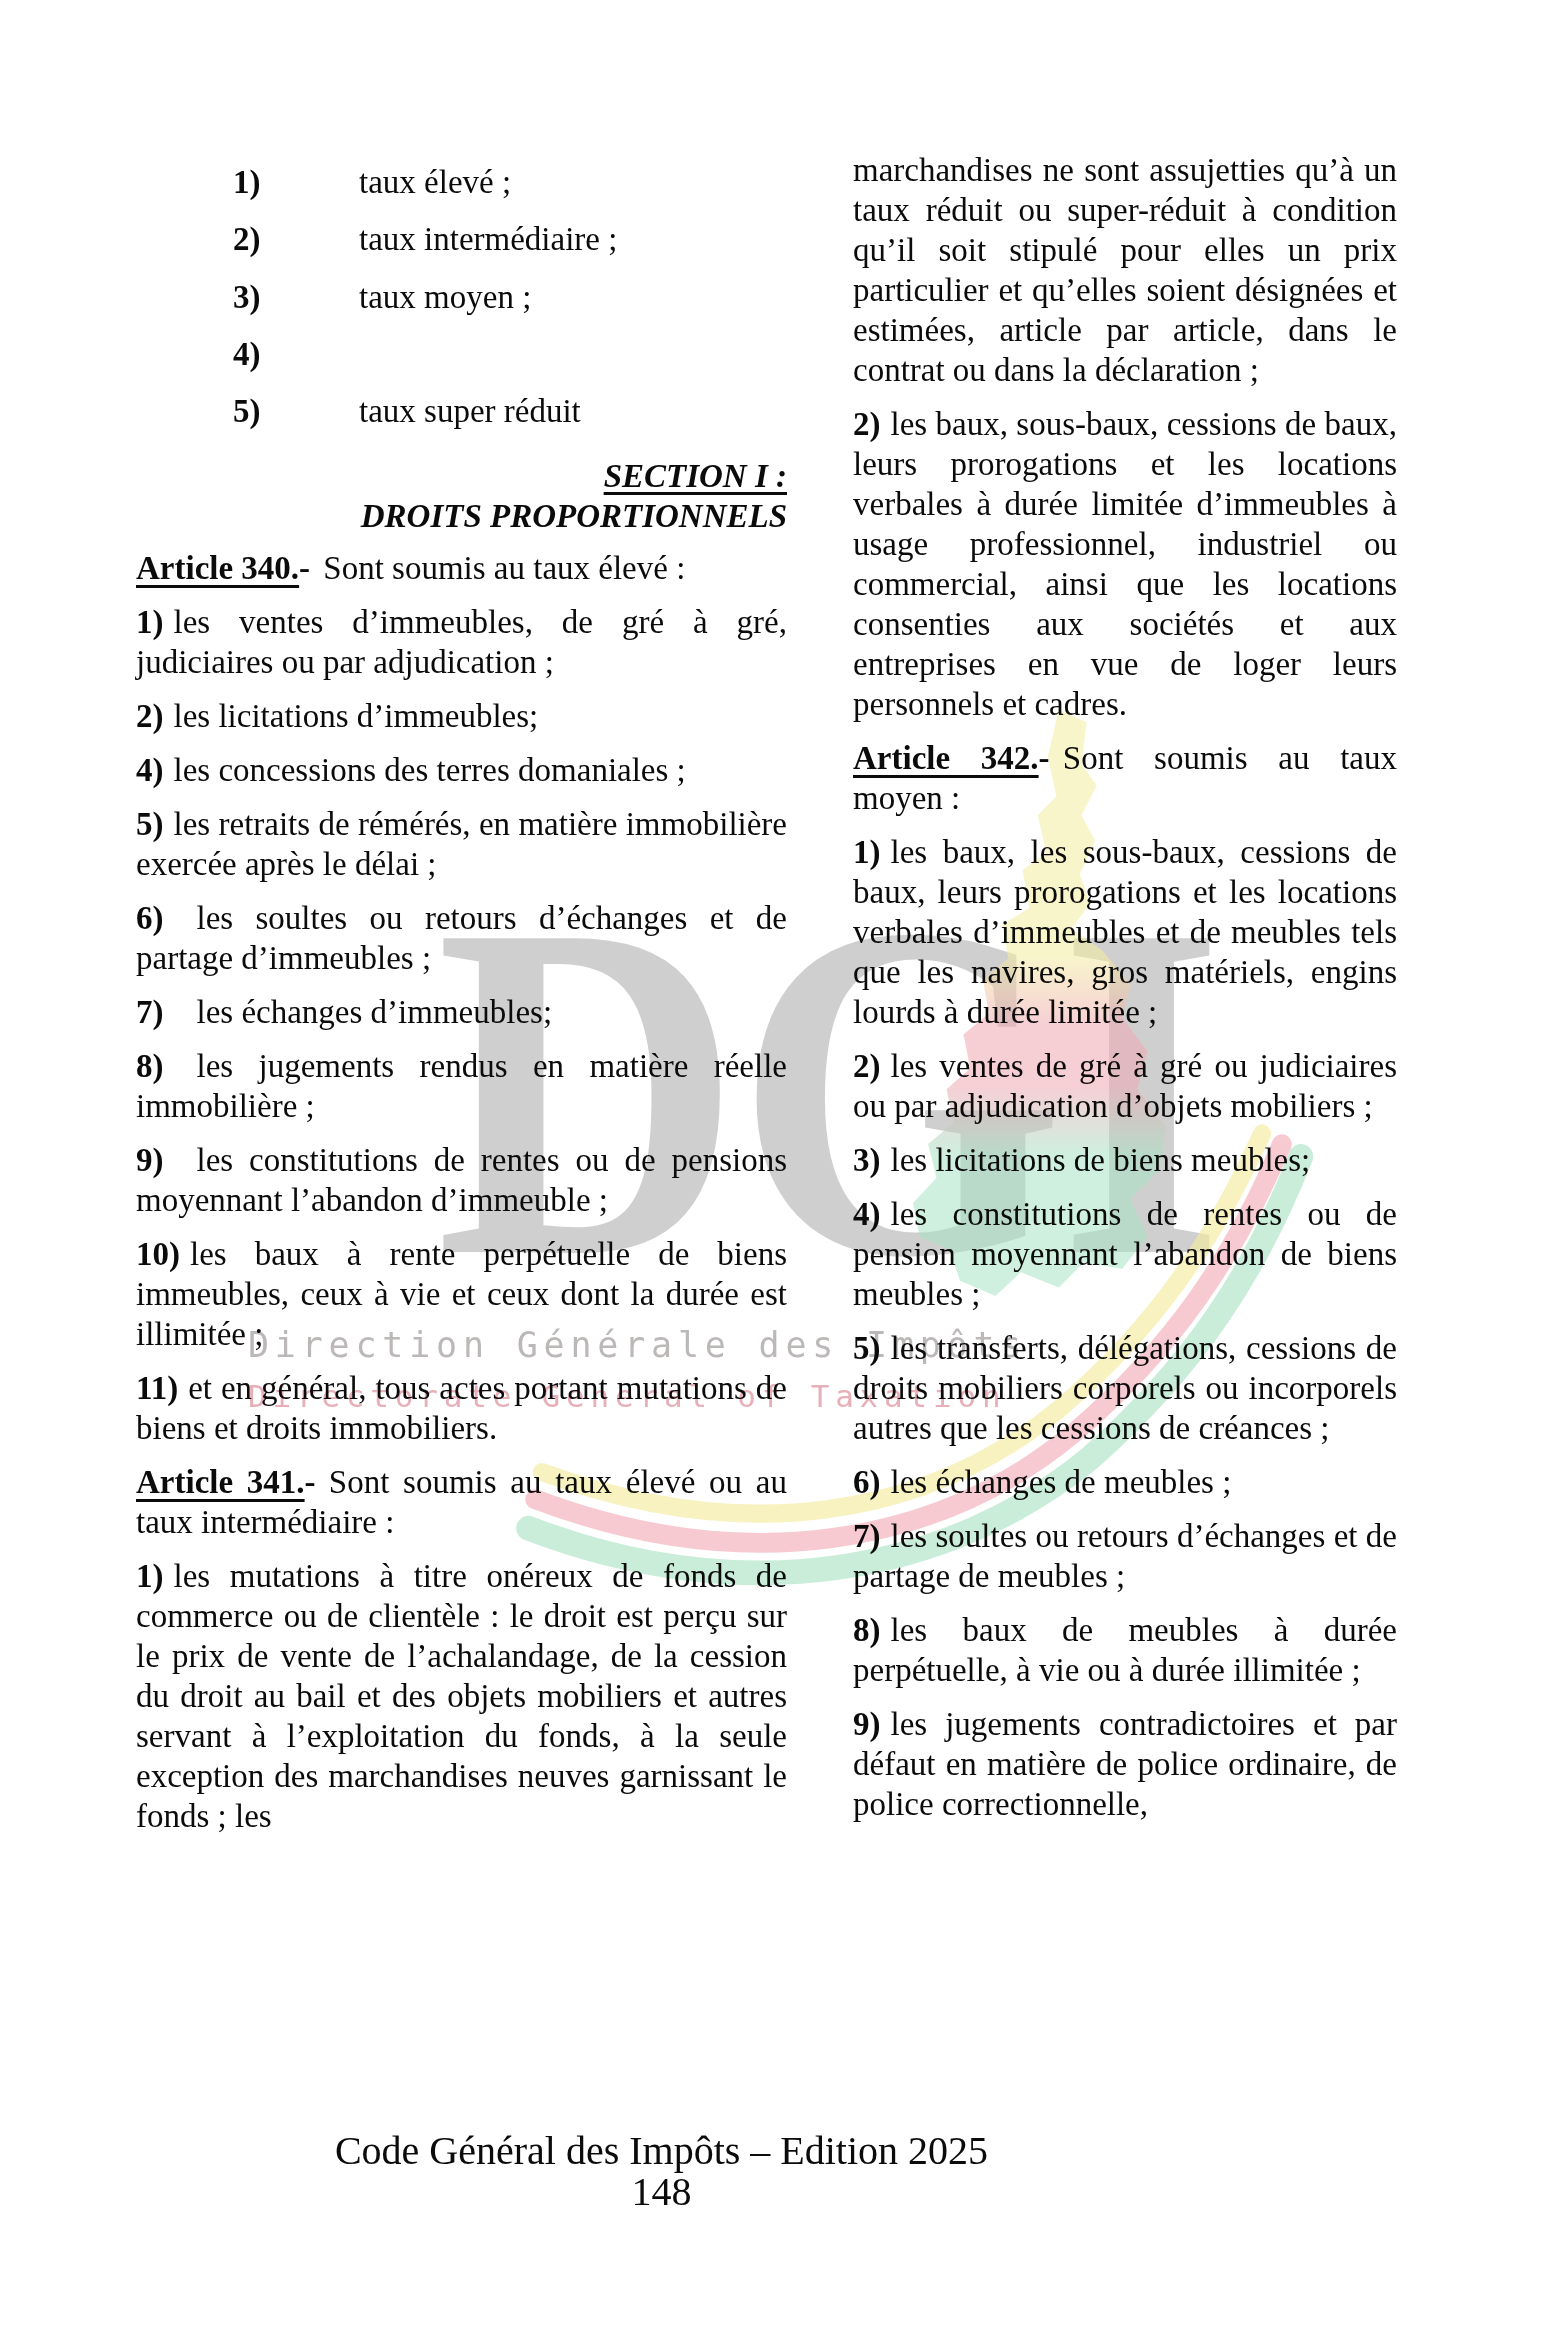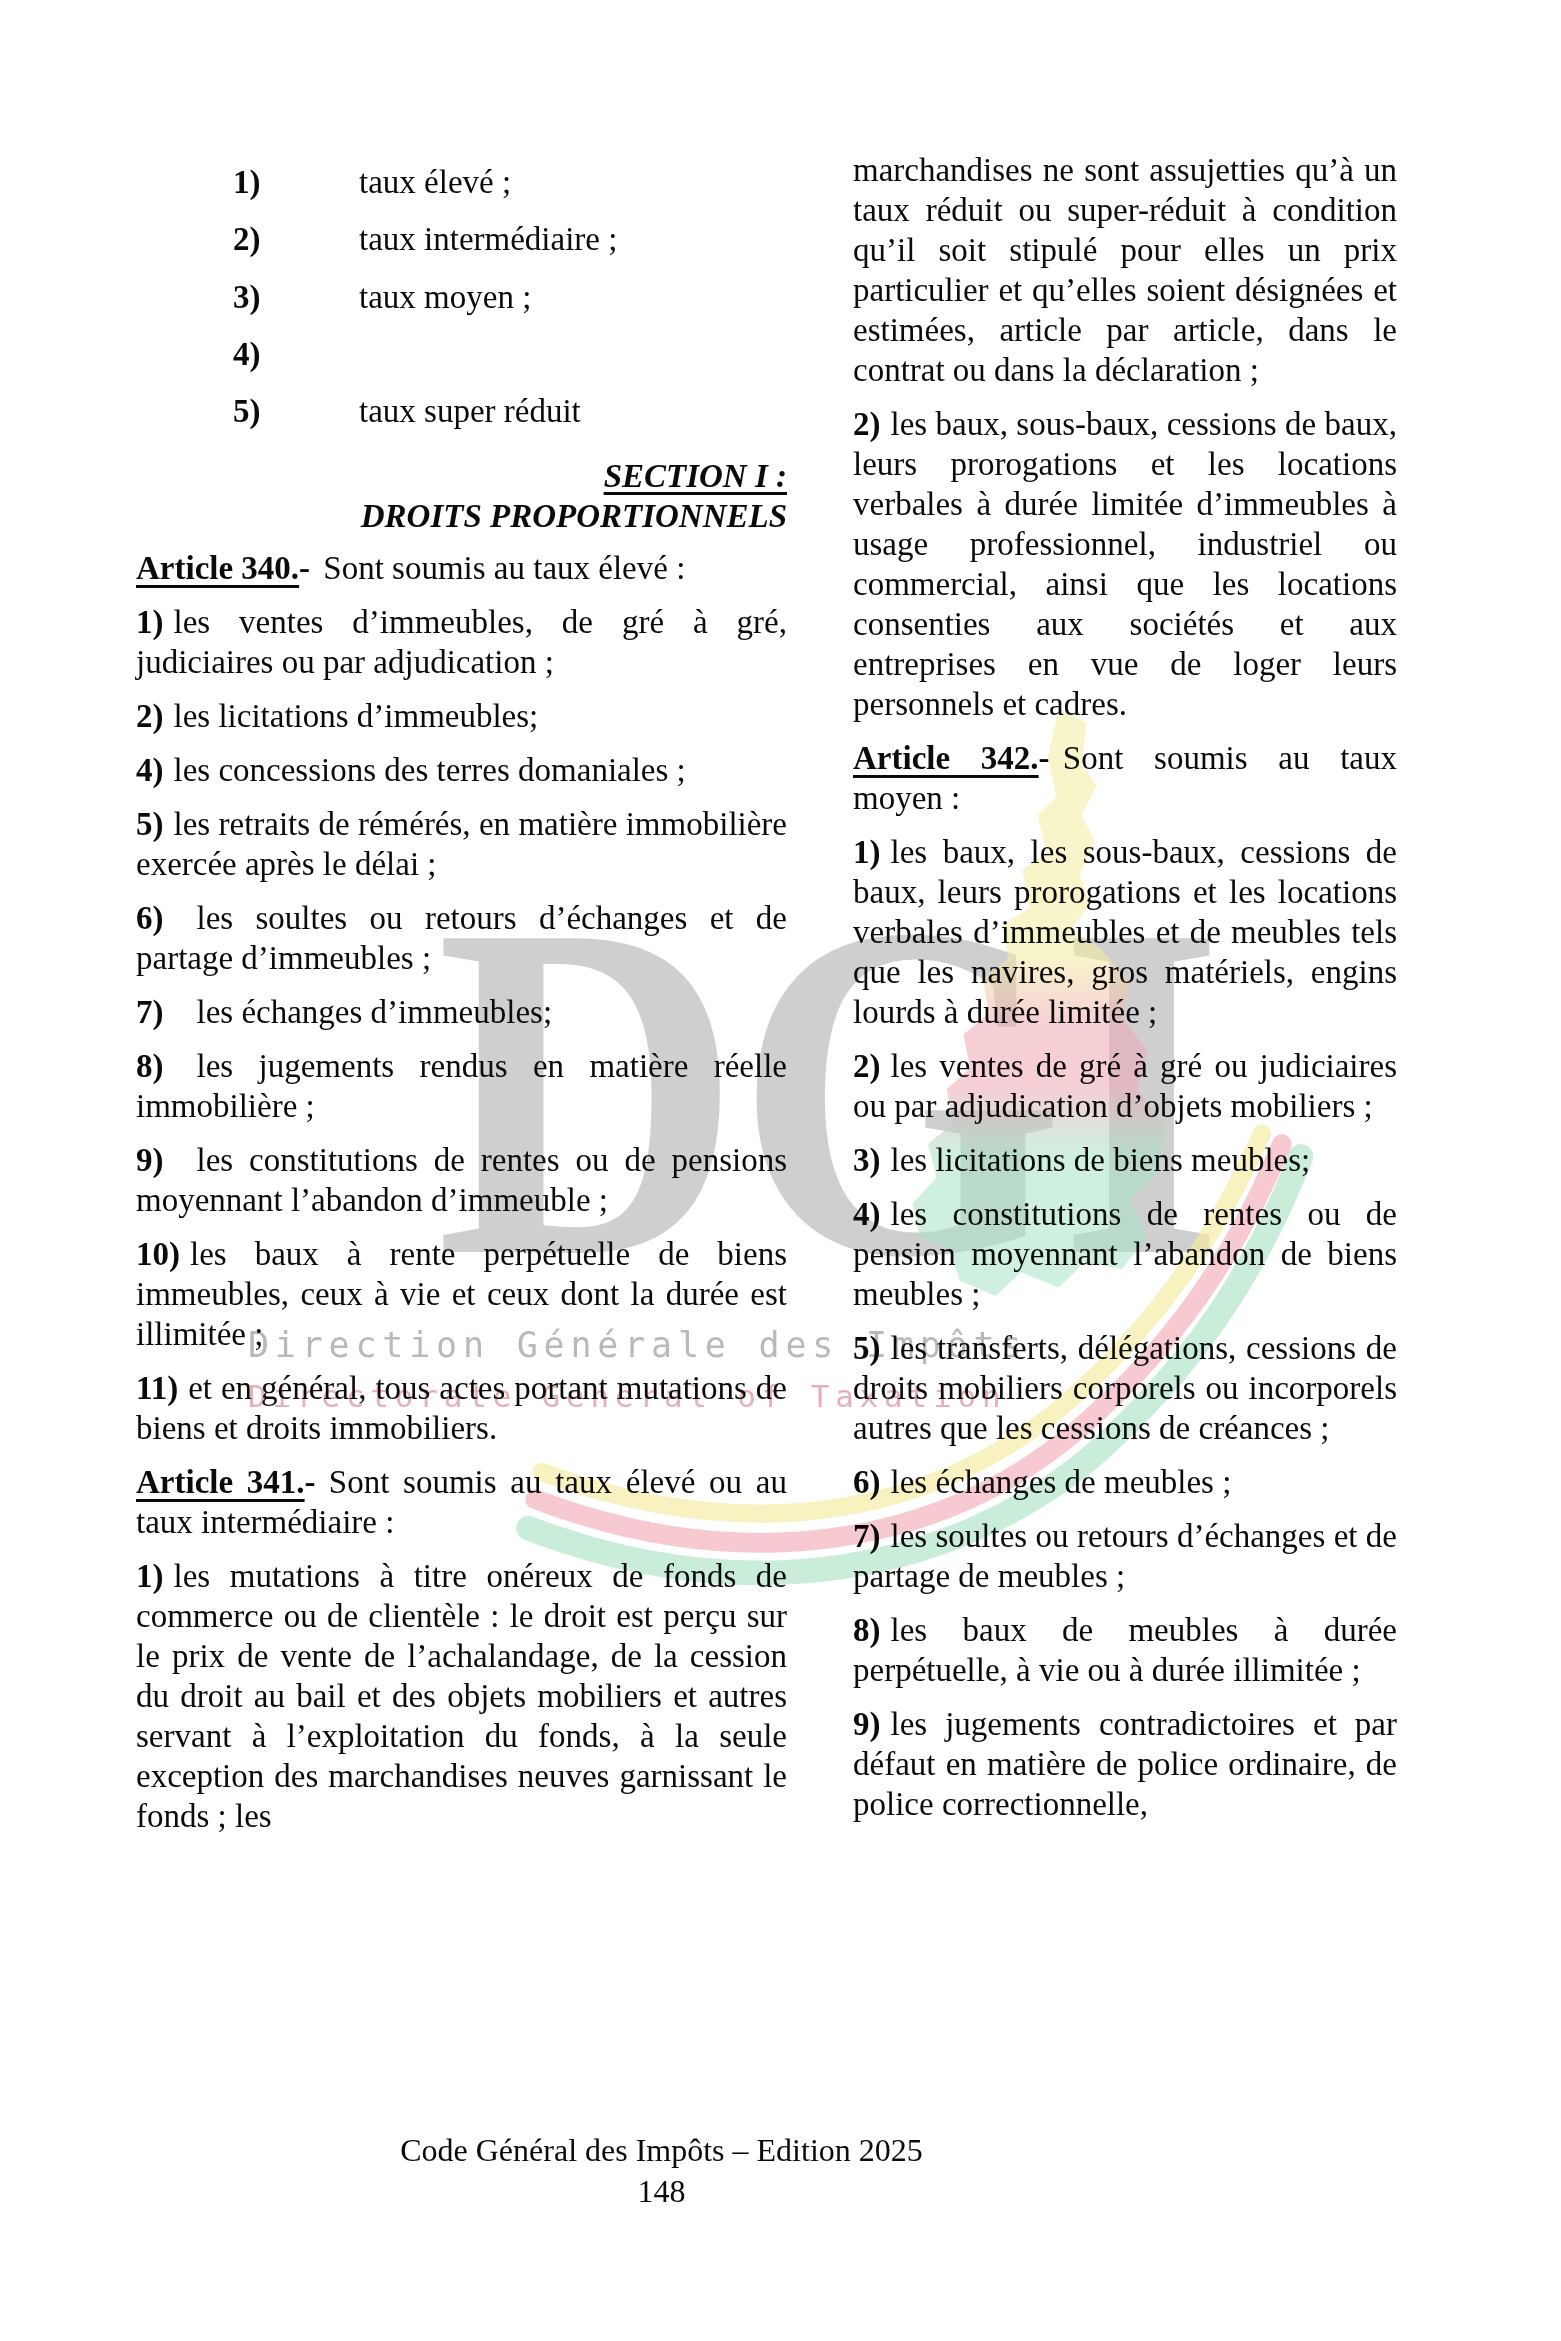--- a/index.html
+++ b/index.html
@@ -50,21 +50,21 @@
   .heading{text-align:right;font-weight:700;font-style:italic;margin:3.3px 0 11.6px;}
   .heading .u{text-decoration:underline;text-decoration-thickness:2.5px;text-underline-offset:5px;}
   .par{margin:0 0 14px;}
   .num-b{font-weight:700;margin-right:10px;}
   .wide .num-b{margin-right:33px;}
   .art-label{font-weight:700;text-decoration:underline;text-decoration-thickness:2.5px;text-underline-offset:5.8px;}
   .art-dash{font-weight:700;margin-right:13.2px;}
   
   .footer{
     position:absolute;left:0;top:2130px;width:1323px;z-index:1;
-    text-align:center;font-size:32px;line-height:41px;
+    text-align:center;font-size:40px;line-height:41px;
   }
 </style>
 </head>
 <body>
 
 <div class="page">
 
   <div class="wm">
     <div class="wm-acronym">DGI</div>
     <svg class="wm-map" viewBox="0 0 460 760" xmlns="http://www.w3.org/2000/svg">

